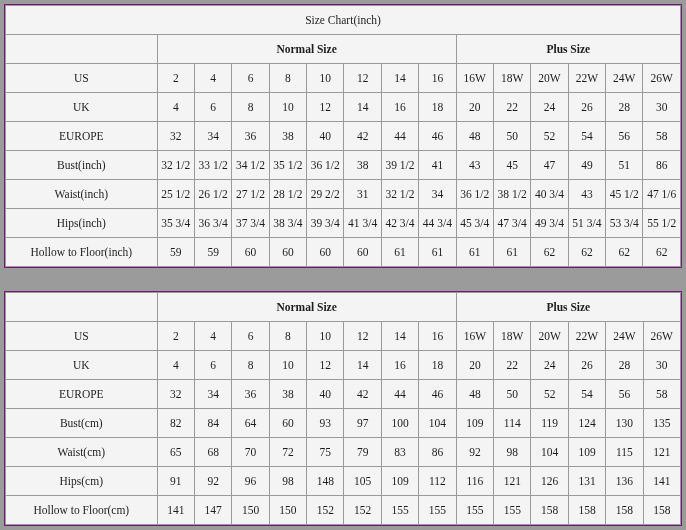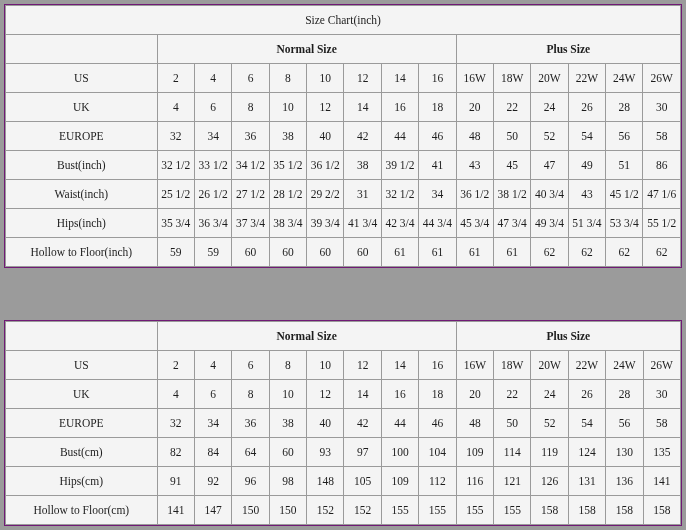--- a/index.html
+++ b/index.html
@@ -326,20 +326,37 @@
           <td>100</td>
           <td>104</td>
           <td>109</td>
           <td>114</td>
           <td>119</td>
           <td>124</td>
           <td>130</td>
           <td>135</td>
         </tr>
 
+        <tr>
+          <td class="rowlabel">Waist(cm)</td>
+          <td>65</td>
+          <td>68</td>
+          <td>70</td>
+          <td>72</td>
+          <td>75</td>
+          <td>79</td>
+          <td>83</td>
+          <td>86</td>
+          <td>92</td>
+          <td>98</td>
+          <td>104</td>
+          <td>109</td>
+          <td>115</td>
+          <td>121</td>
+        </tr>
 
         <tr>
           <td class="rowlabel">Hips(cm)</td>
           <td>91</td>
           <td>92</td>
           <td>96</td>
           <td>98</td>
           <td>148</td>
           <td>105</td>
           <td>109</td>

